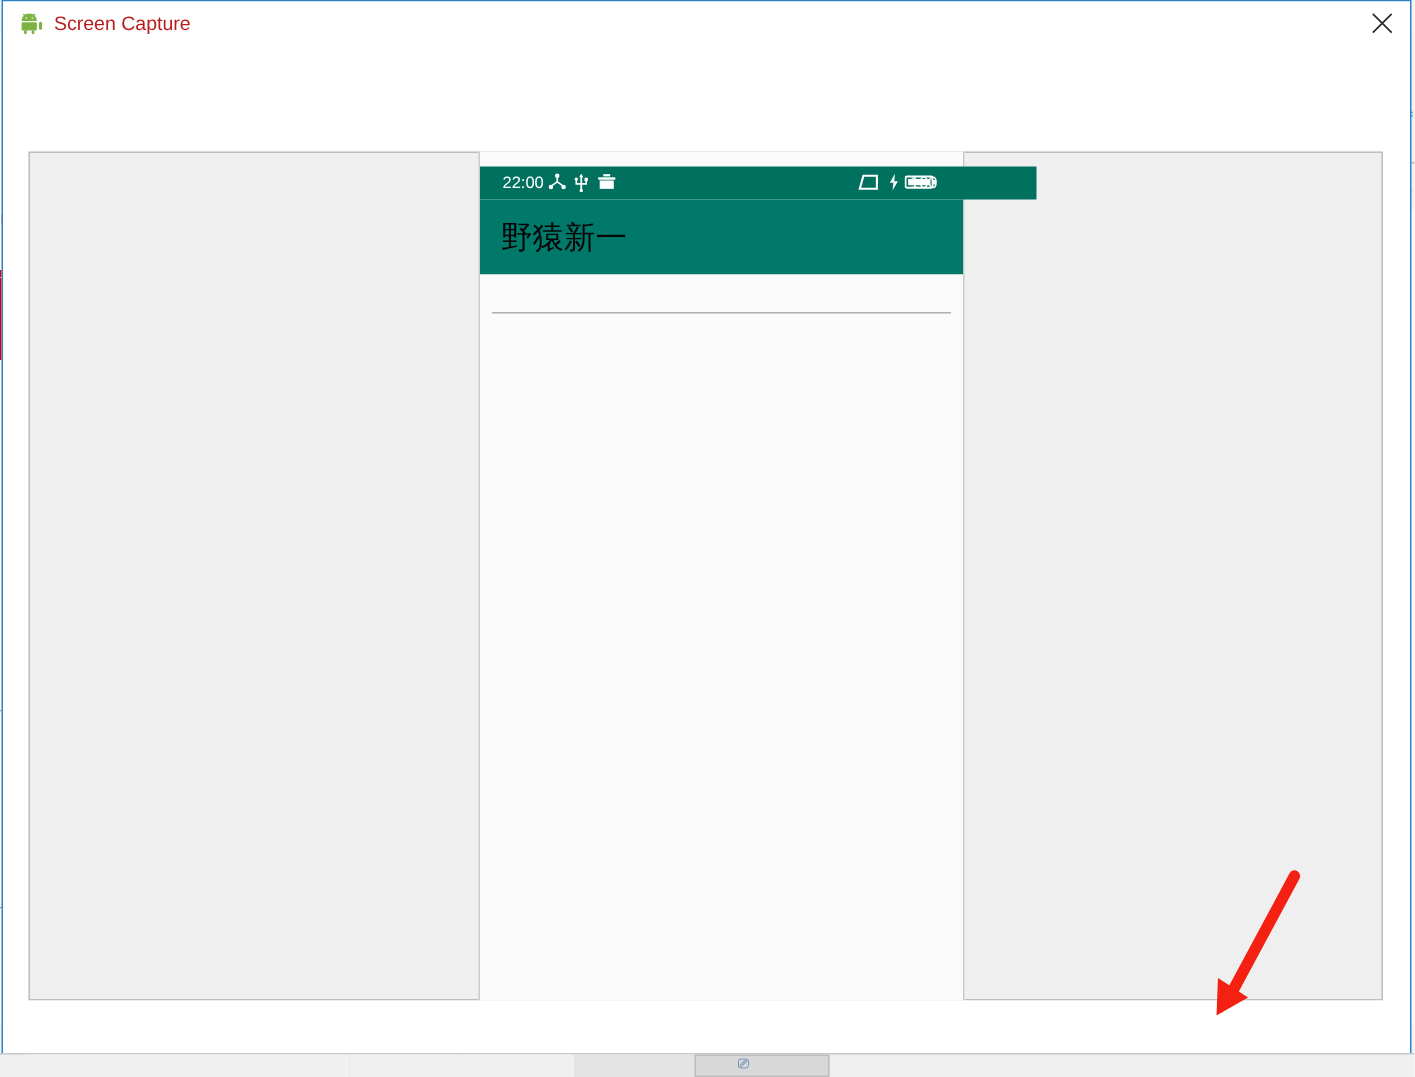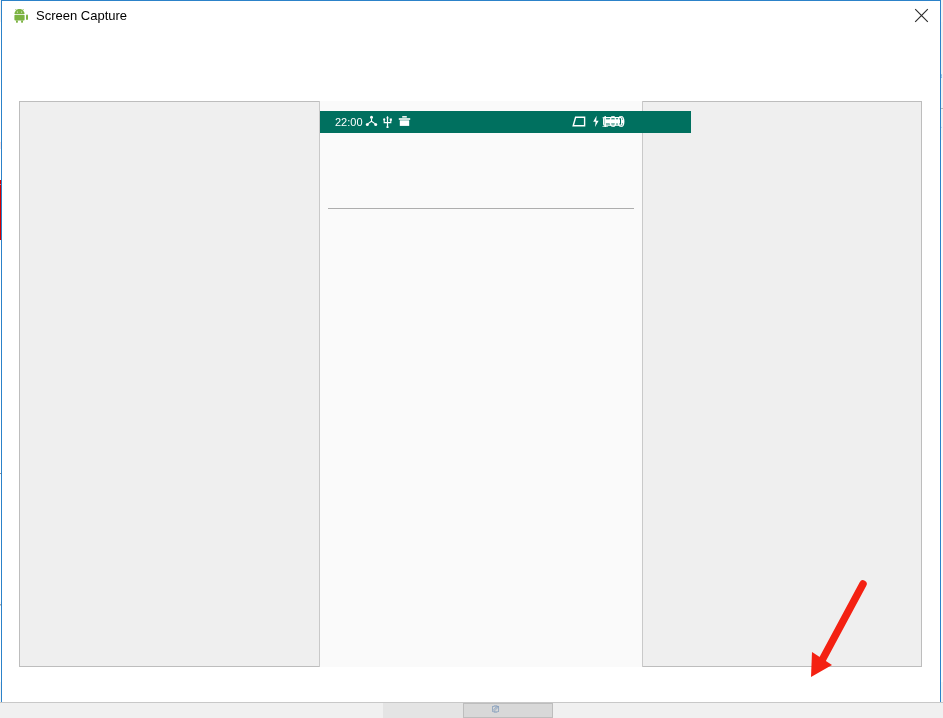--- a/index.html
+++ b/index.html
@@ -31,21 +31,21 @@
   .tb-active{position:absolute;top:703px;height:15px;background:#d8d8d8;border:1px solid #bdbdbd;box-sizing:border-box;}
   .tb-glyph{position:absolute;top:704px;font-size:9px;color:#2b5f9e;}
 
   
   .dialog{
     position:absolute;left:1px;top:0px;width:940px;height:702px;
     background:#ffffff;border:1px solid #2c82c9;box-sizing:border-box;
   }
   .titlebar{position:absolute;left:0;top:0;width:938px;height:30px;background:#ffffff;}
   .title-icon{position:absolute;left:11px;top:8px;width:17px;height:14px;}
-  .title-text{position:absolute;left:34px;top:7px;font-size:13px;color:#000000;line-height:16px;}
+  .title-text{position:absolute;left:34px;top:7px;font-size:13px;color:#b91c1c;line-height:16px;}
   .close-btn{position:absolute;left:896px;top:0px;width:42px;height:30px;cursor:default;}
   .close-x{position:absolute;left:912px;top:7px;width:15px;height:15px;}
 
   
   .toolbar{position:absolute;left:0;top:30px;width:938px;height:40px;background:#ffffff;}
   .tbtn{
     position:absolute;top:41px;height:23px;box-sizing:border-box;
     background:#f0f0f0;border:1px solid #c2c2c2;color:#111;
     font-size:12.5px;line-height:21px;text-align:center;cursor:default;
   }
@@ -70,21 +70,21 @@
 
   
   .canvas{
     position:absolute;left:17px;top:100px;width:903px;height:566px;
     background:#efefef;border:1px solid #bdbdbd;box-sizing:border-box;
   }
   .shotwrap{position:absolute;left:299px;top:-1px;width:324px;height:566px;background:#fafafa;border-left:1px solid #c9c9c9;border-right:1px solid #c9c9c9;box-sizing:border-box;}
   .shot-status{position:absolute;left:0;top:10px;width:371px;height:22px;background:#00705f;}
   .st-time{position:absolute;left:15px;top:4px;color:#ffffff;font-size:11px;line-height:14px;}
   .st-ic{position:absolute;top:4px;color:#ffffff;}
-  .st-batt-num{position:absolute;left:305px;top:4px;color:#ffffff;font-size:16px;line-height:14px;transform:translateX(-100%);font-family:Liberation Serif, serif;}
+  .st-batt-num{position:absolute;left:305px;top:4px;color:#ffffff;font-size:11px;line-height:14px;transform:translateX(-100%);}
   .shot-header{position:absolute;left:0;top:32px;width:322px;height:50px;background:#00796b;}
   .shot-title{position:absolute;left:14px;top:12px;font-size:21px;color:#060606;line-height:26px;letter-spacing:0px;font-family:"DejaVu Sans",sans-serif;}
   .shot-body{position:absolute;left:0;top:82px;width:322px;height:483px;background:#fafafa;}
   .shot-divider{position:absolute;left:8px;top:25px;width:306px;height:1px;background:#adadad;}
 
   
   .footer{position:absolute;left:0;top:666px;width:938px;height:35px;background:#ffffff;}
 
   .arrow{position:absolute;left:780px;top:570px;width:120px;height:120px;pointer-events:none;}
 </style>
@@ -272,20 +272,23 @@
           <span class="st-ic" style="left:283px;">
             <svg width="22" height="13" viewBox="0 0 22 13">
               <rect x="0.7" y="2.6" width="18" height="7.6" rx="1" fill="none" stroke="#ffffff" stroke-width="1.3"></rect>
               <rect x="2.4" y="4.3" width="14.6" height="4.2" fill="#ffffff"></rect>
               <rect x="19" y="5" width="2" height="3" fill="#ffffff"></rect>
             </svg>
           </span>
           <span class="st-batt-num">100</span>
         </div>
 
+        <div class="shot-header">
+          <span class="shot-title">野猿新一</span>
+        </div>
 
         <div class="shot-body">
           <div class="shot-divider"></div>
         </div>
       </div>
     </div>
 
     <div class="footer">
       
       

